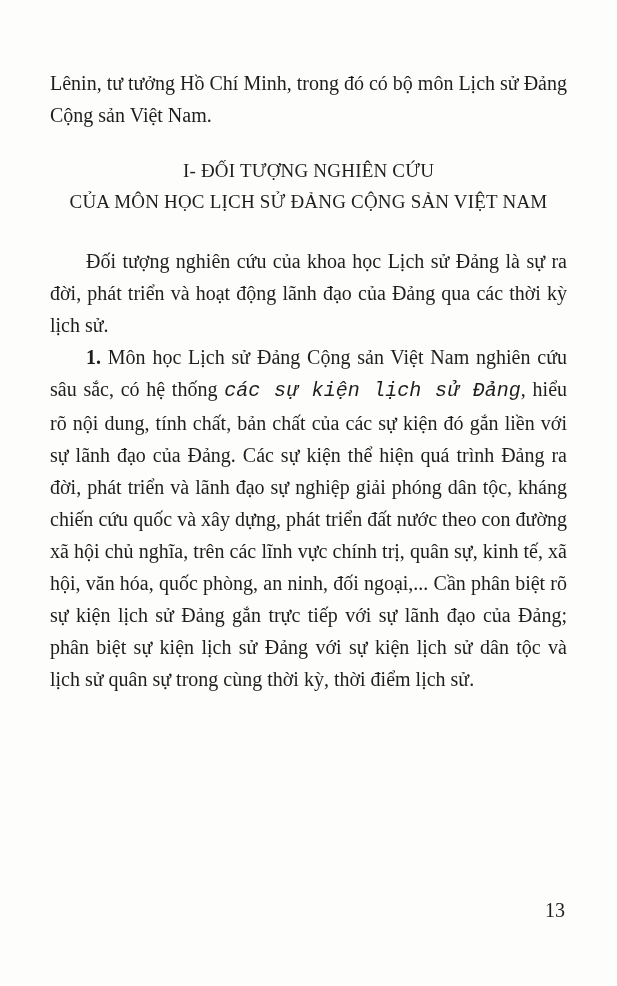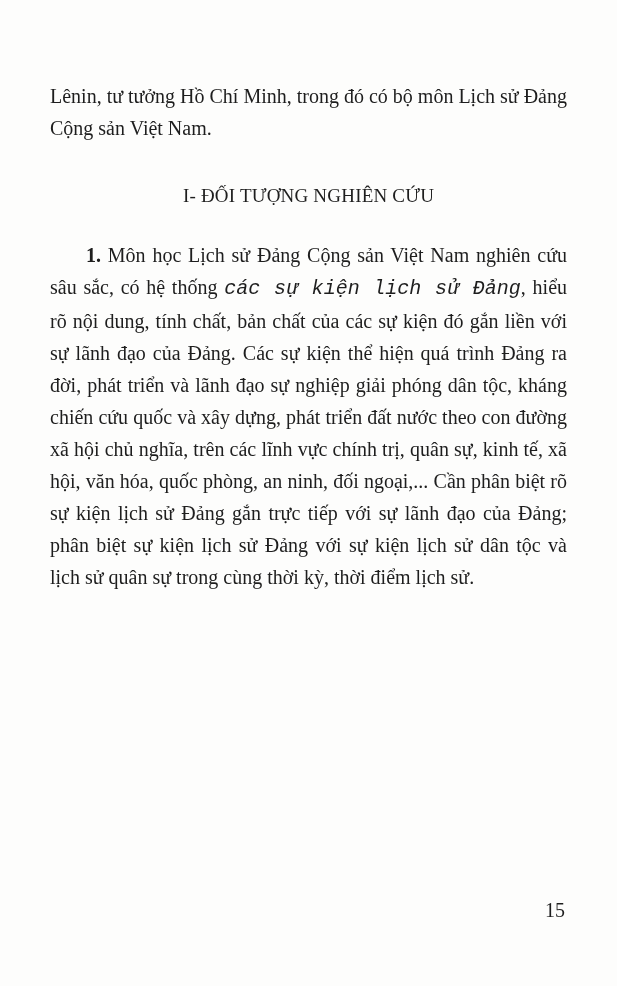--- a/index.html
+++ b/index.html
@@ -11,35 +11,35 @@
     height: 986px;
     background: #fdfdfc;
     position: relative;
     overflow: hidden;
     font-family: "Liberation Serif", "DejaVu Serif", serif;
     color: #1e1e1e;
   }
   .page-content {
     position: absolute;
     left: 50px;
-    top: 80px;
+    top: 67px;
     width: 517px;
     font-size: 20px;
     line-height: 32px;
     text-align: justify;
   }
   .para {
     margin: 0;
     padding: 0;
   }
   .para.indent {
     text-indent: 36px;
   }
   .section-heading {
-    margin: 36px 0 28px 0;
+    margin: 24px 0 28px 0;
     padding: 0;
     text-align: center;
     font-size: 19px;
     font-weight: normal;
     line-height: 31px;
     letter-spacing: 0.2px;
   }
   .section-heading .hline {
     display: block;
     white-space: nowrap;
@@ -63,21 +63,23 @@
 <body>
 
 <div>
   <div class="page-content">
 
     <p class="para">Lênin, tư tưởng Hồ Chí Minh, trong đó có bộ môn Lịch sử Đảng Cộng sản Việt Nam.</p>
 
 
     <h2 class="section-heading">
       <span class="hline">I- ĐỐI TƯỢNG NGHIÊN CỨU</span>
+      <span class="hline">CỦA MÔN HỌC LỊCH SỬ ĐẢNG CỘNG SẢN VIỆT NAM</span>
     </h2>
 
+    <p class="para indent">Đối tượng nghiên cứu của khoa học Lịch sử Đảng là sự ra đời, phát triển và hoạt động lãnh đạo của Đảng qua các thời kỳ lịch sử.</p>
 
     <p class="para indent"><span class="item-number">1.</span><span> Môn học Lịch sử Đảng Cộng sản Việt Nam nghiên cứu sâu sắc, có hệ thống </span><span class="italic-phrase">các sự kiện lịch sử Đảng</span><span>, hiểu rõ nội dung, tính chất, bản chất của các sự kiện đó gắn liền với sự lãnh đạo của Đảng. Các sự kiện thể hiện quá trình Đảng ra đời, phát triển và lãnh đạo sự nghiệp giải phóng dân tộc, kháng chiến cứu quốc và xây dựng, phát triển đất nước theo con đường xã hội chủ nghĩa, trên các lĩnh vực chính trị, quân sự, kinh tế, xã hội, văn hóa, quốc phòng, an ninh, đối ngoại,... Cần phân biệt rõ sự kiện lịch sử Đảng gắn trực tiếp với sự lãnh đạo của Đảng; phân biệt sự kiện lịch sử Đảng với sự kiện lịch sử dân tộc và lịch sử quân sự trong cùng thời kỳ, thời điểm lịch sử.</span></p>
 
   </div>
 
-  <div class="page-number">15</div>
+  <div class="page-number">13</div>
 </div>
 
 </body></html>

